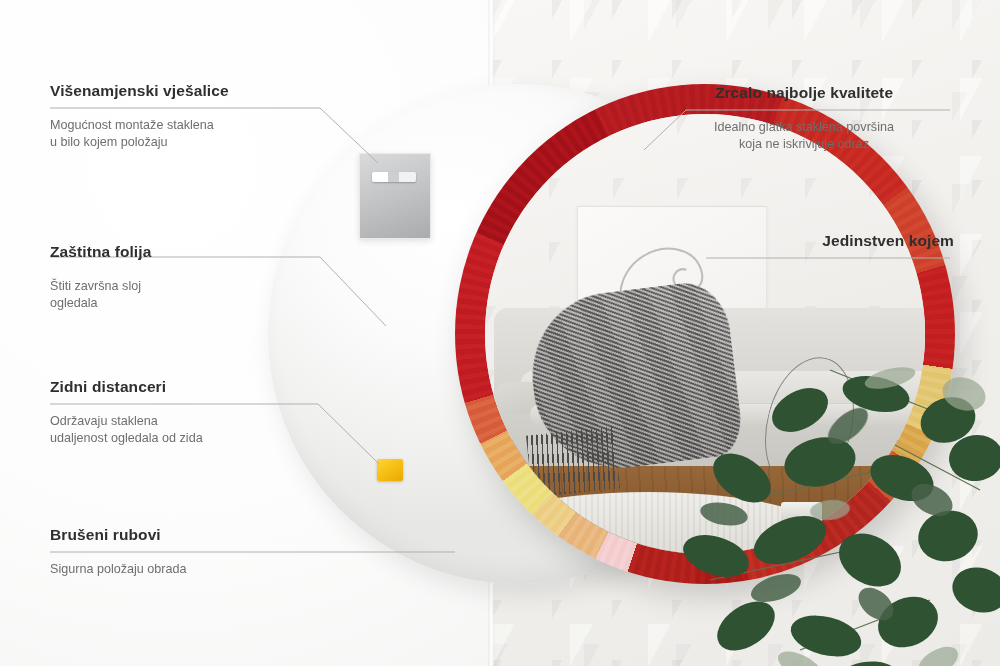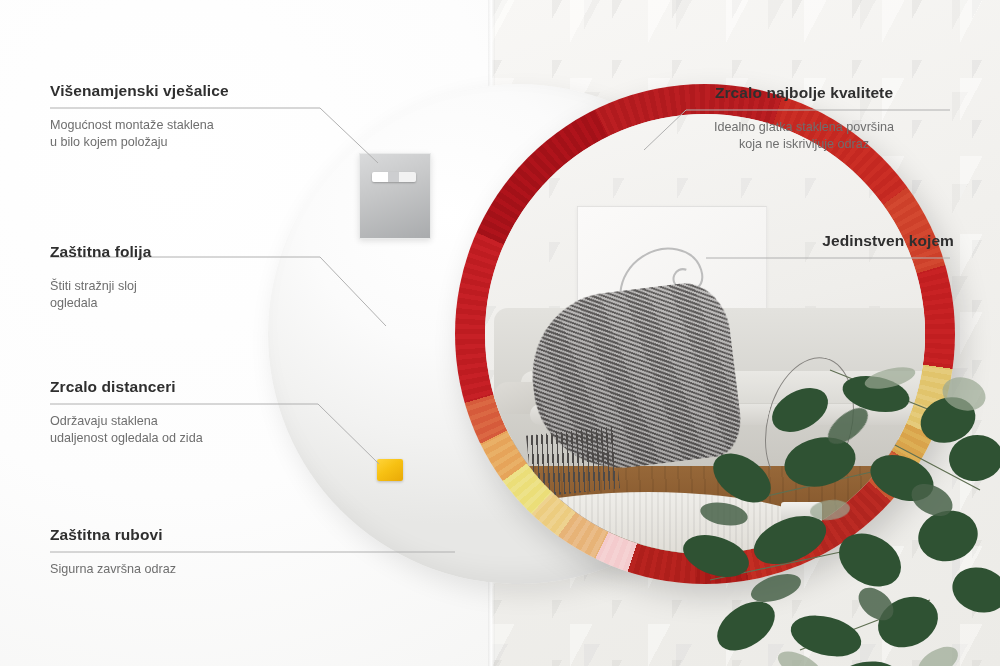--- a/index.html
+++ b/index.html
@@ -307,35 +307,35 @@
   <div class="callout left" style="top:82px;">
     <h3>Višenamjenski vješalice</h3>
     <div class="rule" style="visibility:hidden"></div>
     <p>Mogućnost montaže staklena
 u bilo kojem položaju</p>
   </div>
 
   <div class="callout left" style="top:231px;margin-top:12px;">
     <h3>Zaštitna folija</h3>
     <div class="rule" style="visibility:hidden"></div>
-    <p>Štiti stražnji sloj
+    <p>Štiti završna sloj
 ogledala</p>
   </div>
 
   <div class="callout left" style="top:378px;">
-    <h3>Zrcalo distanceri</h3>
+    <h3>Zidni distanceri</h3>
     <div class="rule" style="visibility:hidden"></div>
     <p>Održavaju staklena
 udaljenost ogledala od zida</p>
   </div>
 
   <div class="callout left" style="top:526px;">
-    <h3>Zaštitna rubovi</h3>
-    <div class="rule" style="visibility:hidden"></div>
-    <p>Sigurna završna odraz</p>
+    <h3>Brušeni rubovi</h3>
+    <div class="rule" style="visibility:hidden"></div>
+    <p>Sigurna položaju obrada</p>
   </div>
 
   <div class="callout right" style="top:84px;text-align:center;">
     <h3>Zrcalo najbolje kvalitete</h3>
     <div class="rule" style="visibility:hidden"></div>
     <p>Idealno glatka staklena površina
 koja ne iskrivljuje odraz</p>
   </div>
 
   <div class="callout right" style="top:232px;">

